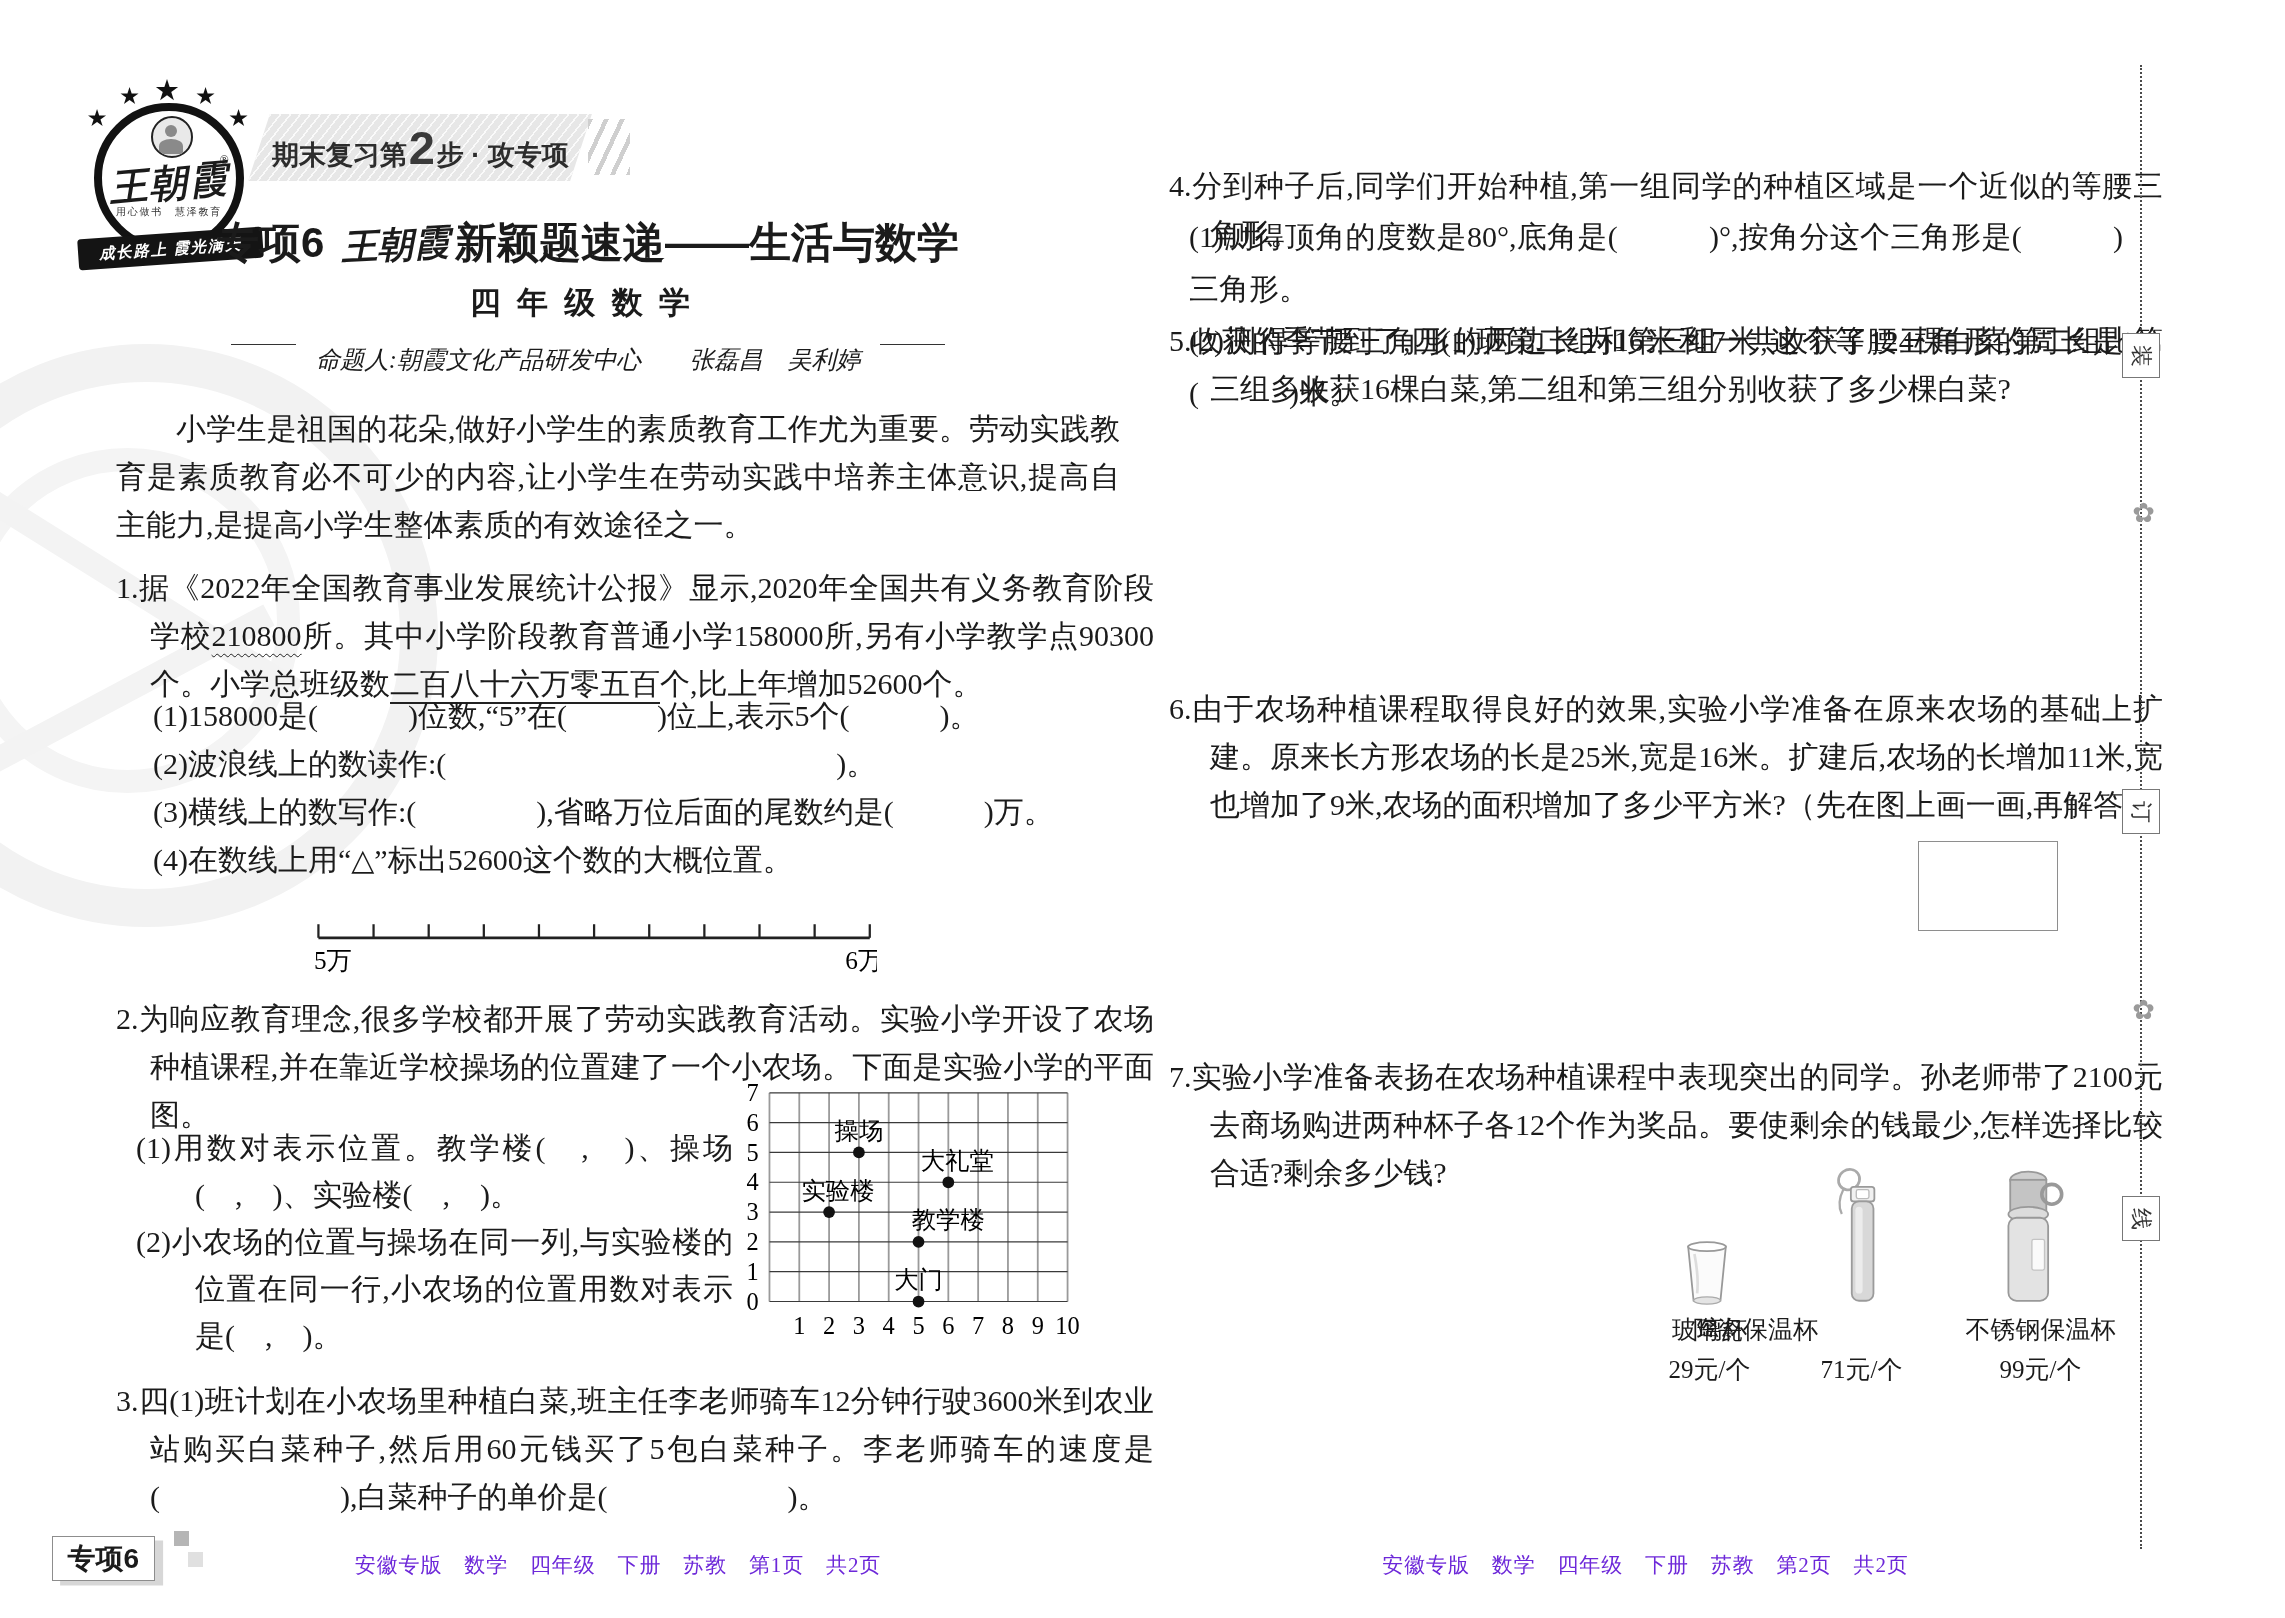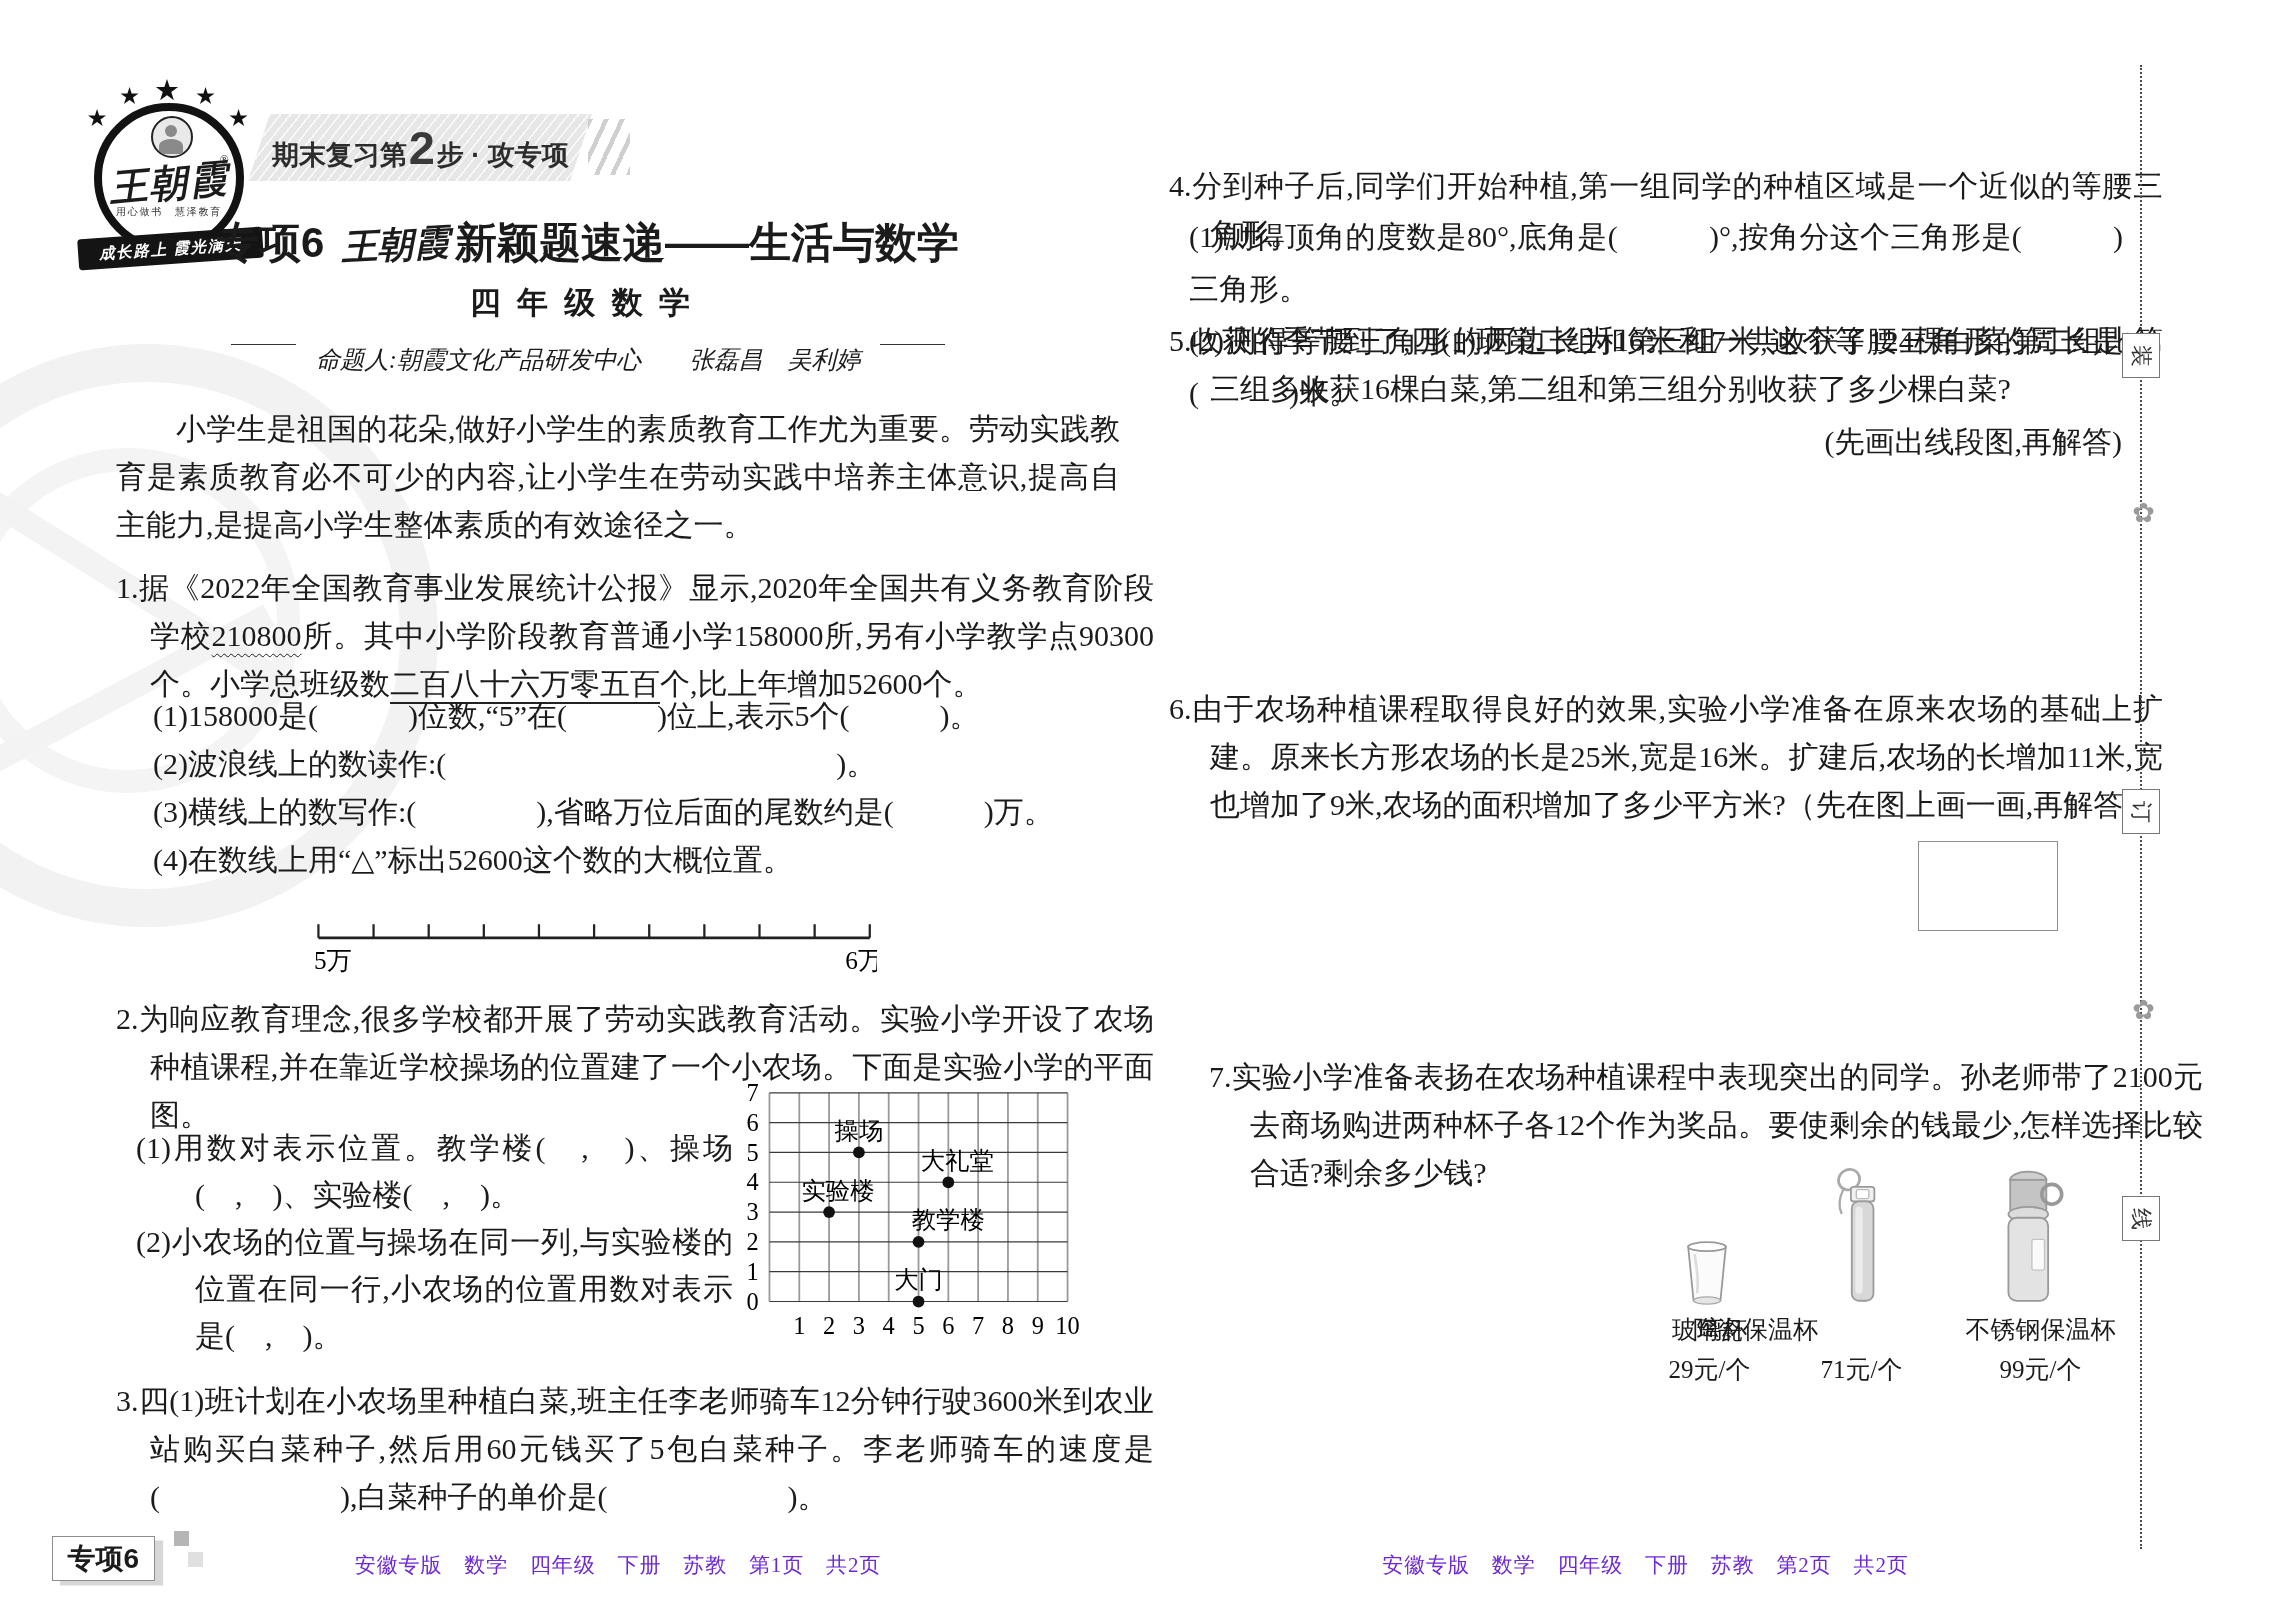--- a/index.html
+++ b/index.html
@@ -221,28 +221,27 @@
     <span>4.</span><span>分到种子后,同学们开始种植,第一组同学的种植区域是一个近似的等腰三角形。</span>
   </div>
   <div class="abs" style="left:1189px;top:211px;width:934px;">
     <div class="p" style="line-height:52px;">(1)测得顶角的度数是80°,底角是(　　　)°,按角分这个三角形是(　　　)三角形。</div>
     <div class="p" style="line-height:52px;">(2)测得等腰三角形的两边长为16米和7米,这个等腰三角形的周长是(　　　)米。</div>
   </div>
 
   <div class="abs p hang-r" style="left:1169px;top:317px;width:953px;">
     <span>5.</span><span>收获的季节到了,四(1)班第二组和第三组一共收获了124棵白菜,第二组比第三组多收获16棵白菜,第二组和第三组分别收获了多少棵白菜?</span>
   </div>
-  <div class="abs p note-right" style="left:1169px;top:418px;width:953px;">(先画出线段图,再解答)</div>
 
   <div class="abs p hang-r" style="left:1169px;top:685px;width:953px;">
     <span>6.</span><span>由于农场种植课程取得良好的效果,实验小学准备在原来农场的基础上扩建。原来长方形农场的长是25米,宽是16米。扩建后,农场的长增加11米,宽也增加了9米,农场的面积增加了多少平方米?（先在图上画一画,再解答）</span>
   </div>
   <div class="abs blank-box"></div>
 
-  <div class="abs p hang-r" style="left:1169px;top:1053px;width:953px;margin-left:40px;">
+  <div class="abs p hang-r" style="left:1169px;top:1053px;width:953px;">
     <span>7.</span><span>实验小学准备表扬在农场种植课程中表现突出的同学。孙老师带了2100元去商场购进两种杯子各12个作为奖品。要使剩余的钱最少,怎样选择比较合适?剩余多少钱?</span>
   </div>
 
   <svg class="abs" style="left:1681px;top:1241px;" width="52" height="67" viewBox="0 0 58 74">
     <path d="M8 6 L14 66 L44 66 L50 6 Z" fill="#fbfbfb" stroke="#999" stroke-width="2"></path>
     <ellipse cx="29" cy="6" rx="21" ry="5" fill="#fff" stroke="#999" stroke-width="2"></ellipse>
     <ellipse cx="29" cy="66" rx="15" ry="4" fill="#e4e4e4" stroke="#aaa" stroke-width="1.5"></ellipse>
     <path d="M15 14 Q20 40 18 58" fill="none" stroke="#ddd" stroke-width="3"></path>
   </svg>
   <svg class="abs" style="left:1829px;top:1167px;" width="60" height="141" viewBox="0 0 66 156">

